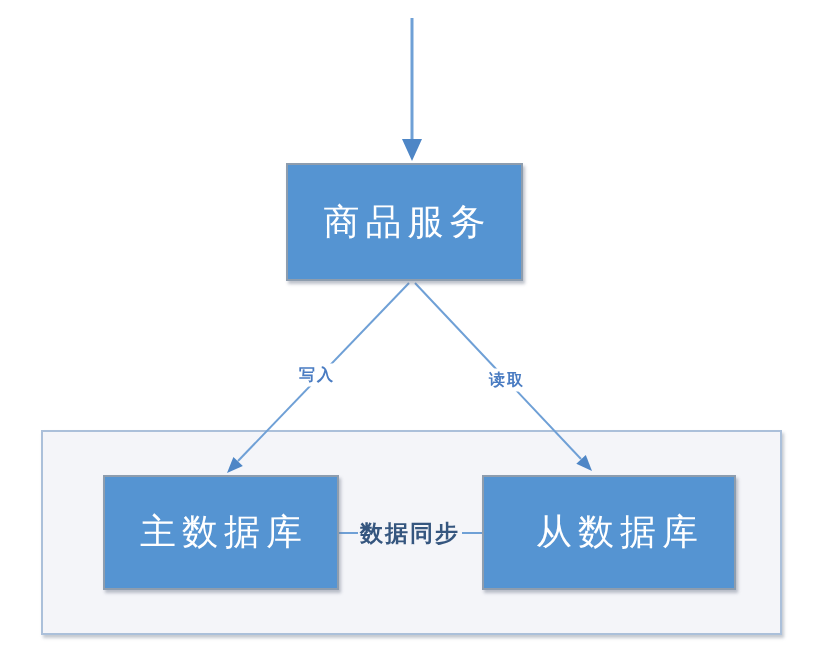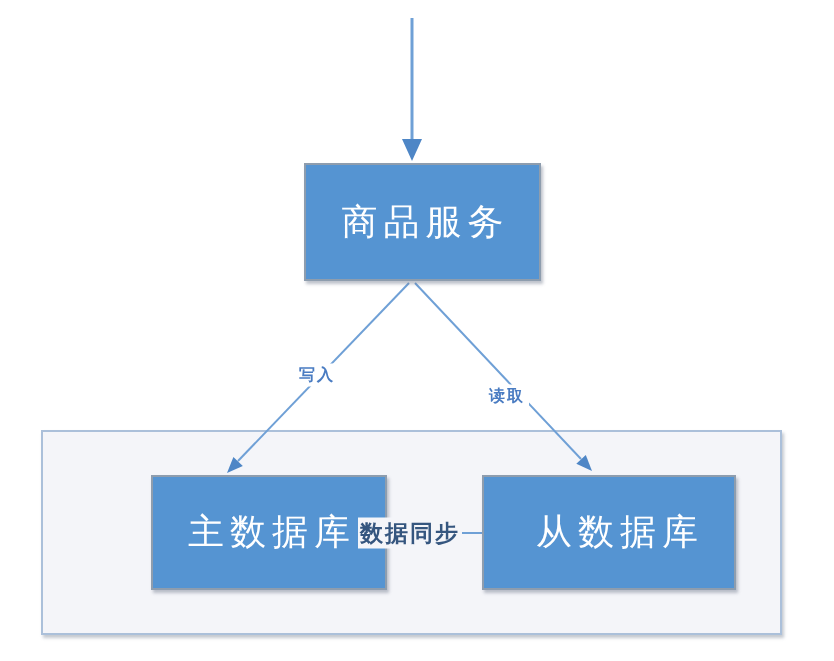--- a/index.html
+++ b/index.html
@@ -39,35 +39,35 @@
     background: var(--node-fill, #5594d2);
     border: 2px solid var(--node-border, #8e9dae);
     box-shadow: 2px 3px 3px rgba(110,120,140,0.45);
     color: var(--node-text, #ffffff);
     font-size: 36px;
     letter-spacing: 6px;
     text-indent: 6px; 
     white-space: nowrap;
     z-index: 3;
   }
-  .node-service { left: 304px; top: 163px; width: 233px; height: 114px; }
-  .node-master  { left: 103px; top: 475px; width: 232px; height: 111px; margin-left: 48px; }
+  .node-service { left: 286px; top: 163px; width: 233px; height: 114px; }
+  .node-master  { left: 103px; top: 475px; width: 232px; height: 111px; }
   .node-slave   { left: 482px; top: 475px; width: 234px; height: 111px; padding-left: 16px; }
   .edge-label {
     position: absolute;
     transform: translate(-50%, -50%);
     font-size: 16px;
     font-weight: 600;
     letter-spacing: 2px;
     white-space: nowrap;
     z-index: 4;
     padding: 1px 4px;
   }
   .lbl-write { left: 317px; top: 375px; color: var(--edge-label, #4a7cc2); background: #ffffff; }
-  .lbl-read  { left: 507px; top: 396px; color: var(--edge-label, #4a7cc2); background: #ffffff; }
+  .lbl-read  { left: 507px; top: 380px; color: var(--edge-label, #4a7cc2); background: #ffffff; }
   .lbl-sync  { left: 410px; top: 533px; color: var(--sync-label, #35567f); background: var(--container-fill, #f4f5f9); font-size: 23px; padding: 0 2px; }
 </style>
 </head>
 <body>
 
 <div id="canvas">
 
   <div class="db-container"></div>
 
   <svg id="edges-svg" viewBox="0 0 834 661" xmlns="http://www.w3.org/2000/svg">

